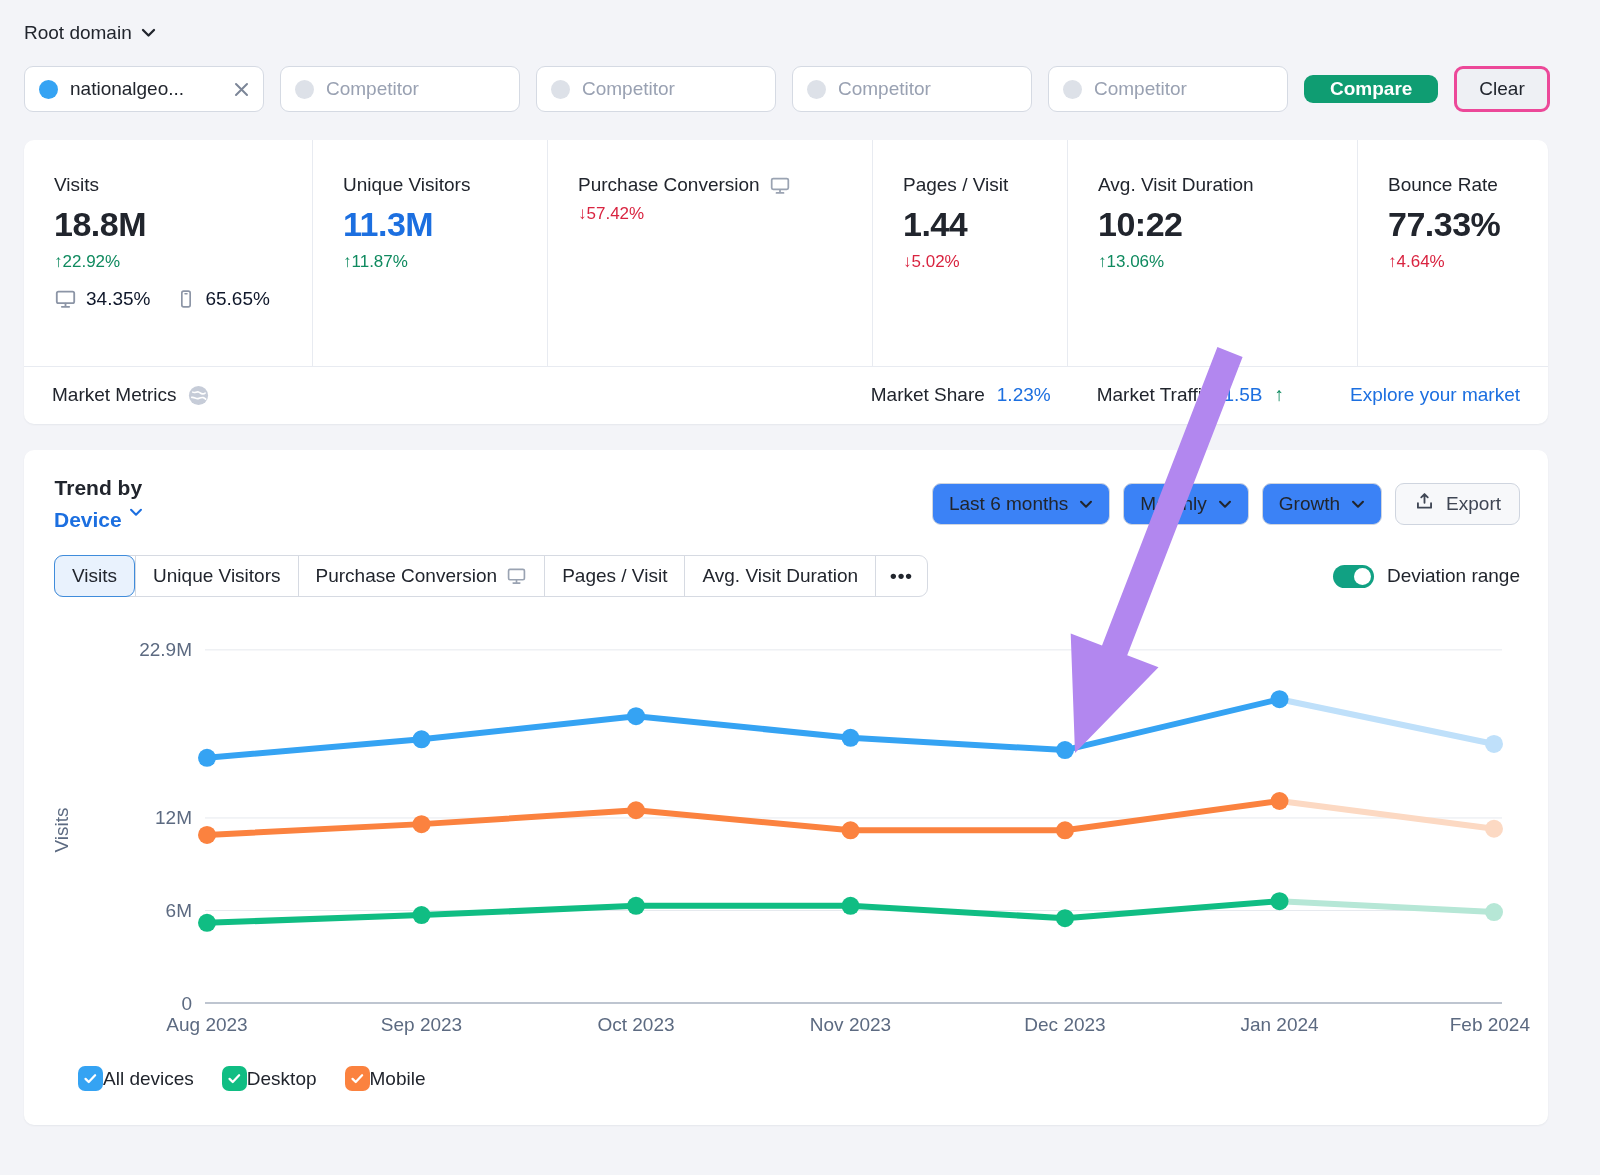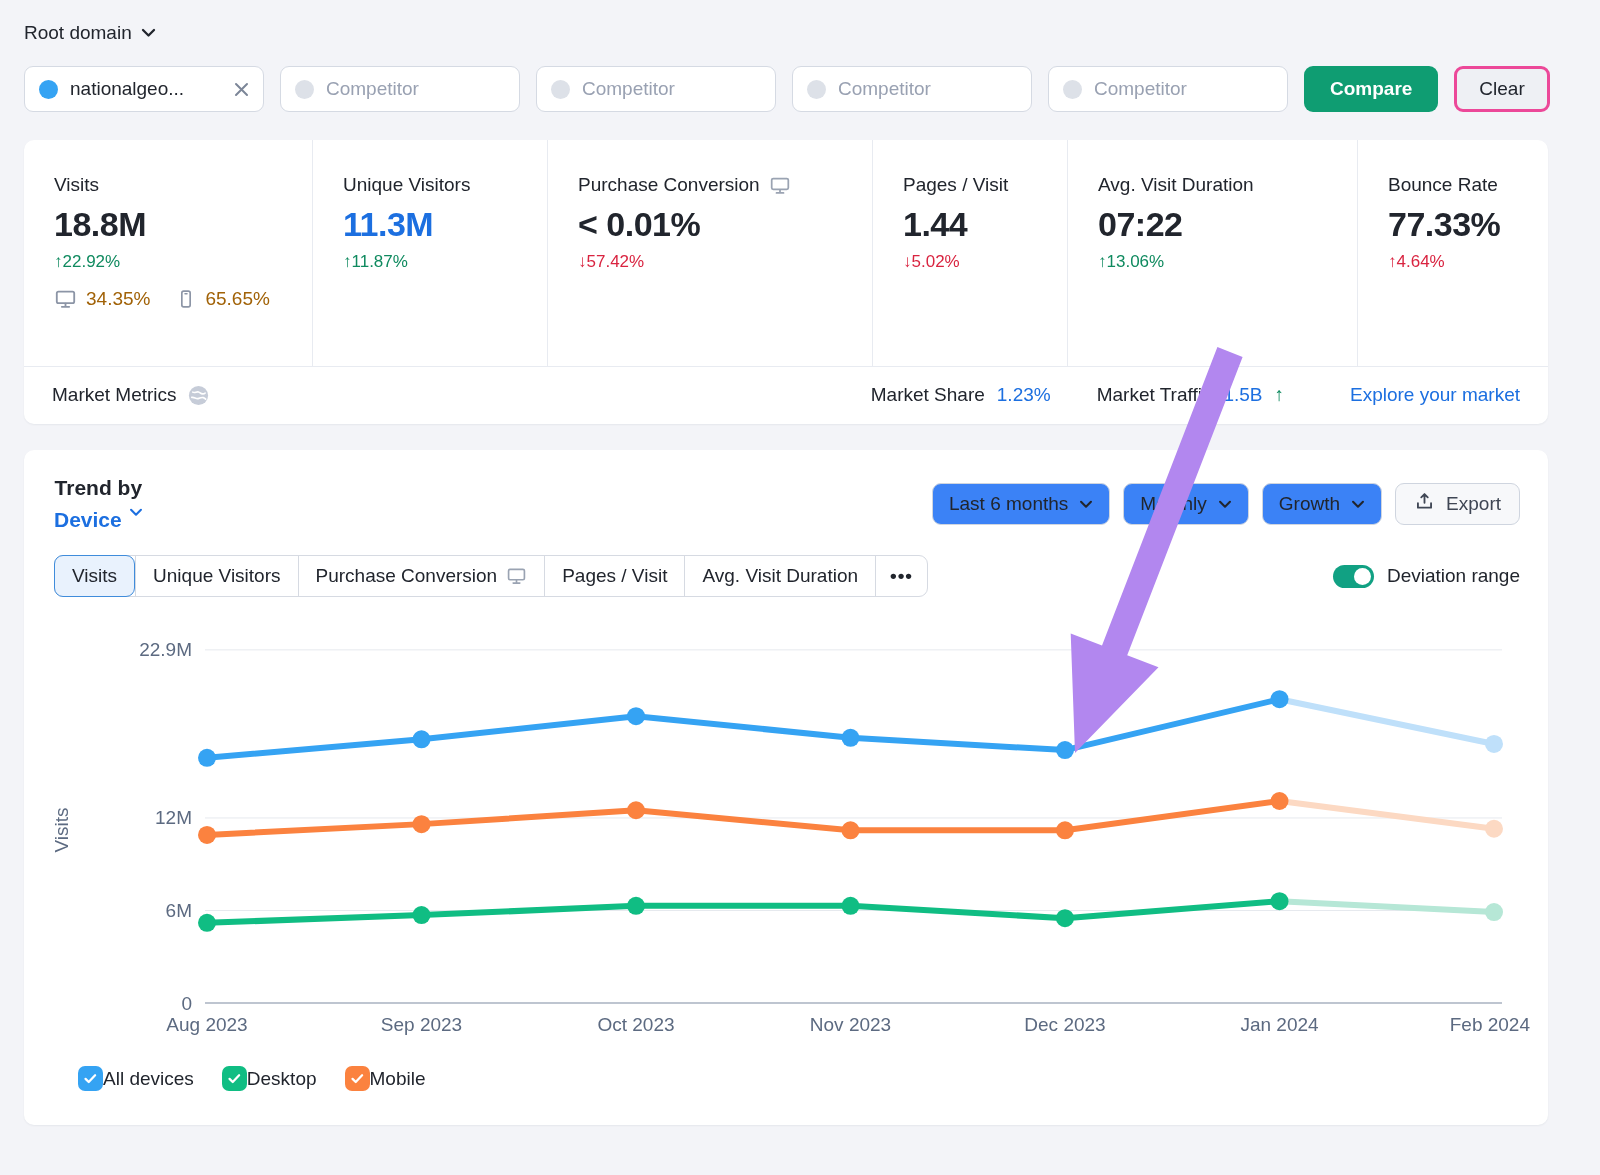--- a/index.html
+++ b/index.html
@@ -13,21 +13,21 @@
   .chev { display:inline-flex; }
 
   
   .input-row { position:absolute; left:24px; top:66px; display:flex; gap:16px; align-items:center; }
   .chip { display:flex; align-items:center; gap:12px; width:240px; height:46px; background:#fff;
           border:1px solid #d5dae3; border-radius:9px; padding:0 14px; font-size:19px; color:#21252d; }
   .chip .dot { width:19px; height:19px; border-radius:50%; background:#dde1e8; flex:none; }
   .chip .val { flex:1; white-space:nowrap; overflow:hidden; }
   .chip .placeholder { color:#99a1b2; flex:1; }
   .chip .x { display:inline-flex; cursor:pointer; color:#7c8698; }
-  .btn-compare { height:46px; padding:0 26px; border:none; border-radius:9px; background:#0f9d72;
+  .btn-compare { height:28px; padding:0 26px; border:none; border-radius:9px; background:#0f9d72;
                  color:#fff; font-size:19px; font-weight:600; font-family:inherit; cursor:pointer; }
   .btn-clear { height:46px; padding:0 22px; border:3px solid #ec4899; border-radius:9px; background:#eef0f4;
                color:#21252d; font-size:19px; font-family:inherit; cursor:pointer; }
 
   
   .card { position:absolute; left:24px; width:1524px; background:#fff; border-radius:10px;
           box-shadow:0 1px 2px rgba(25,30,45,.06); }
   .metrics-card { top:140px; height:284px; }
   .chart-card { top:450px; height:675px; }
 
@@ -35,21 +35,21 @@
   .metrics-row { display:flex; height:226px; }
   .mcol { padding:34px 10px 0 30px; }
   .mcol:not(:last-child){ border-right:1px solid #e8ebf1; }
   .mcol1{ width:289px; } .mcol2{ width:235px; } .mcol3{ width:325px; }
   .mcol4{ width:195px; } .mcol5{ width:290px; } .mcol6{ width:190px; }
   .m-label { font-size:19px; color:#21252d; display:flex; align-items:center; gap:9px; white-space:nowrap; }
   .m-value { margin-top:9px; font-size:34px; font-weight:700; color:#21252d; letter-spacing:-.5px; white-space:nowrap; }
   .m-value.blue { color:#1c6fe0; }
   .m-change { margin-top:8px; font-size:17px; }
   .tone-good { color:#0f8a5f; } .tone-bad { color:#d92440; }
-  .m-split { margin-top:16px; display:flex; align-items:center; gap:26px; font-size:19px; color:#a16207; }
+  .m-split { margin-top:16px; display:flex; align-items:center; gap:26px; font-size:19px; color:#0f172a; }
   .m-split .grp { display:flex; align-items:center; gap:9px; }
   .gicon { color:#8c95a6; display:inline-flex; }
 
   .market-row { border-top:1px solid #e8ebf1; height:57px; display:flex; align-items:center;
                 padding:0 28px; font-size:19px; color:#21252d; }
   .market-left { display:flex; align-items:center; gap:10px; }
   .market-right { margin-left:auto; display:flex; align-items:center; }
   .mr-grp { display:flex; align-items:center; gap:12px; white-space:nowrap; }
   .mr-gap1 { margin-left:46px; } .mr-gap2 { margin-left:66px; }
   .blue-text { color:#1c6fe0; }
@@ -172,33 +172,32 @@
       <div class="mcol mcol3">
         <div class="m-label">
           <span>Purchase Conversion</span>
           <span class="gicon">
             <svg width="22" height="21" viewBox="0 0 24 24">
                 <rect x="2.5" y="4" width="19" height="12.5" rx="1.8" stroke="#9aa3b2" stroke-width="2" fill="none"></rect>
                 <path d="M12 17v3M8 20.5h8" stroke="#9aa3b2" stroke-width="2" stroke-linecap="round"></path>
               </svg>
           </span>
         </div>
-        <div class="m-value">&lt; 0.01%</div>
         <div class="m-change tone-bad">↓57.42%</div>
       </div>
 
       <div class="mcol mcol4">
         <div class="m-label">Pages / Visit</div>
         <div class="m-value">1.44</div>
         <div class="m-change tone-bad">↓5.02%</div>
       </div>
 
       <div class="mcol mcol5">
         <div class="m-label">Avg. Visit Duration</div>
-        <div class="m-value">07:22</div>
+        <div class="m-value">10:22</div>
         <div class="m-change tone-good">↑13.06%</div>
       </div>
 
       <div class="mcol mcol6">
         <div class="m-label">Bounce Rate</div>
         <div class="m-value">77.33%</div>
         <div class="m-change tone-bad">↑4.64%</div>
       </div>
     </div>
 

